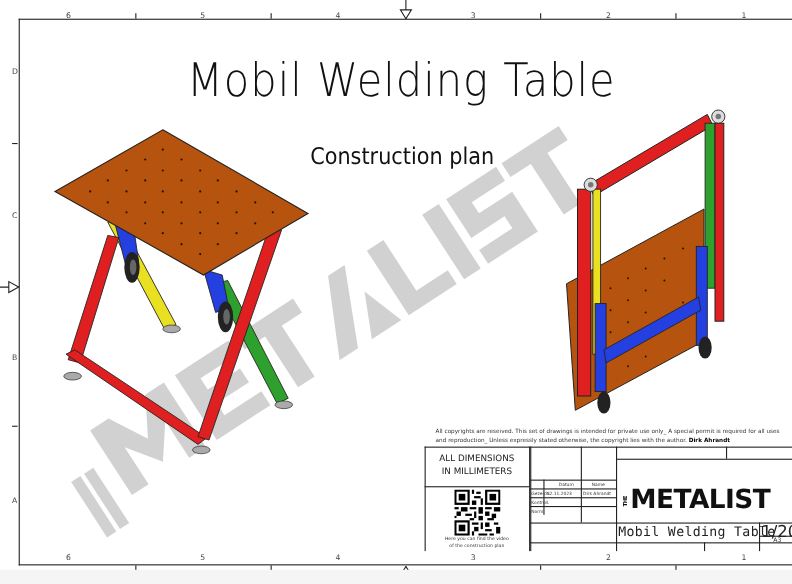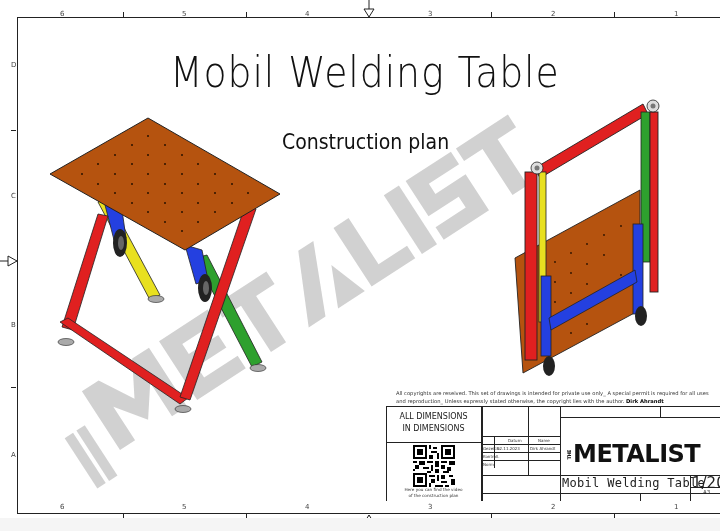--- a/index.html
+++ b/index.html
@@ -219,21 +219,21 @@
 
 <div class="copyright">
   <span>All copyrights are reseived. This set of drawings is intended for private use only_ A special permit is required for all uses and reproduction_ Unless expressly stated otherwise, the copyright lies with the author.</span>
   <b>Dirk Ahrandt</b>
 </div>
 
 <div class="tb"></div>
 
 <div class="dims">
   <div>ALL DIMENSIONS</div>
-  <div>IN DIMENSIONS</div>
+  <div>IN MILLIMETERS</div>
 </div>
 
 <div class="qr-cell">
   <svg style="position:absolute;left:27px;top:2px" width="42" height="42" viewBox="0 0 21 21">
     <rect width="21" height="21" fill="#fff"></rect>
     <g fill="#000">
       <rect x="0" y="0" width="7" height="7"></rect>
         <rect x="1" y="1" width="5" height="5" fill="#fff"></rect>
         <rect x="2" y="2" width="3" height="3"></rect>
       <rect x="14" y="0" width="7" height="7"></rect>

